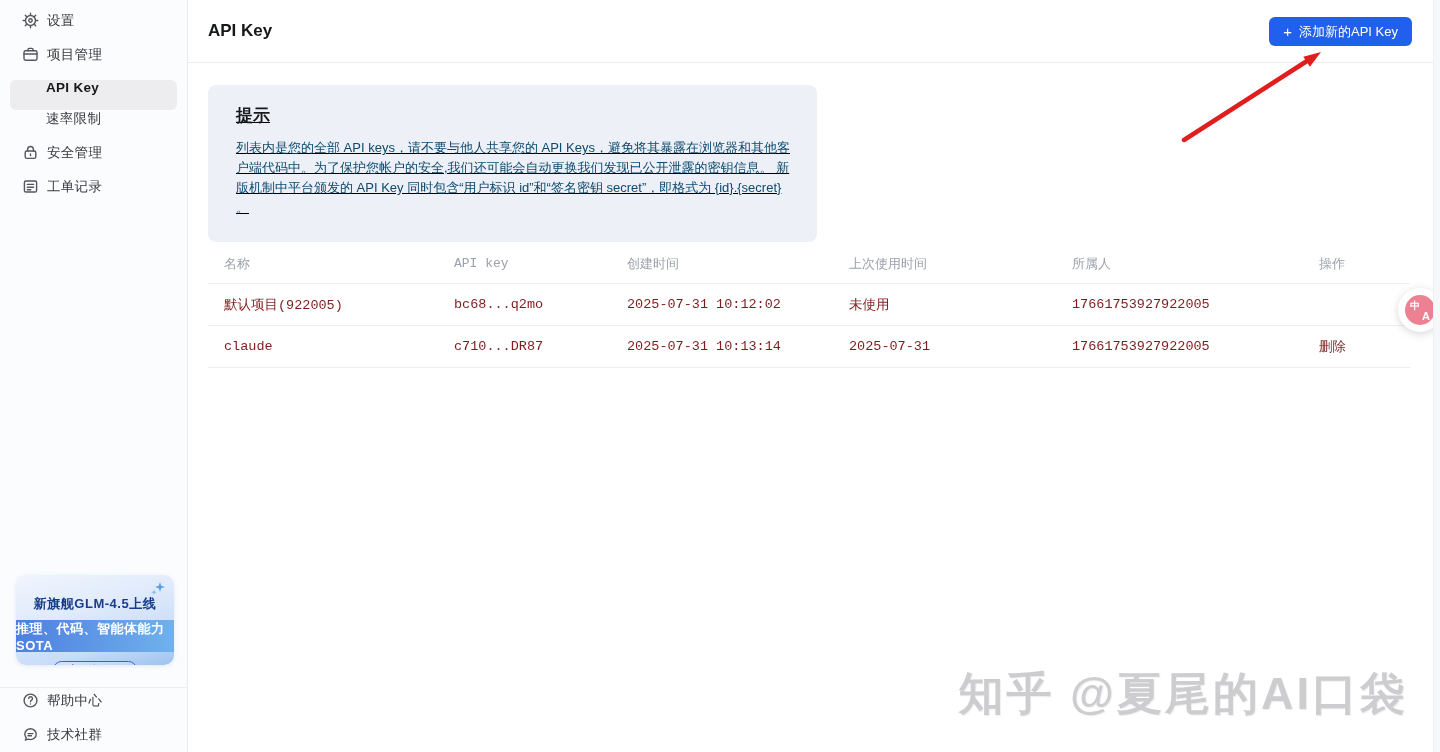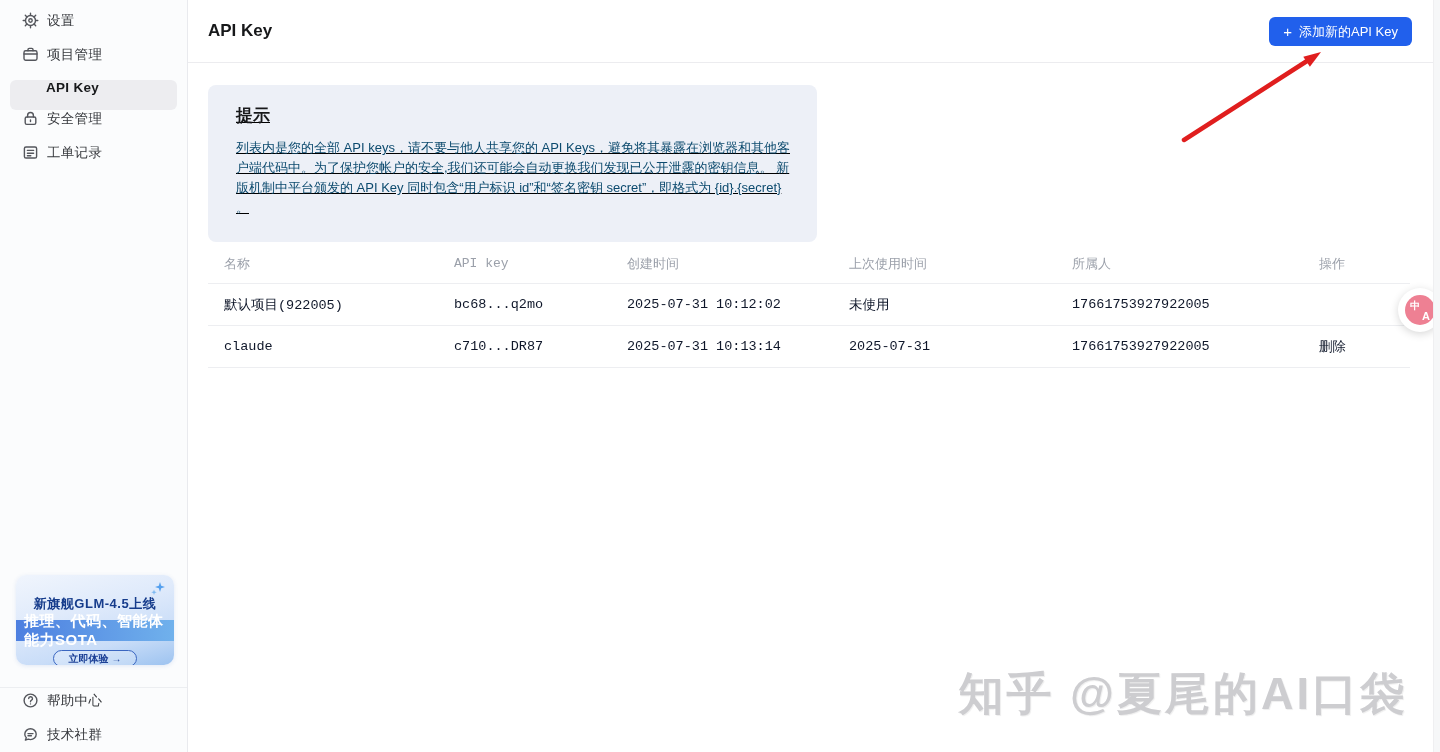--- a/index.html
+++ b/index.html
@@ -22,23 +22,23 @@
   .icn svg { stroke:#54565c; fill:none; stroke-width:1.4; stroke-linecap:round; stroke-linejoin:round; }
 
   
   .promo { position:absolute; left:16px; top:575px; width:158px; height:90px;
     border-radius:10px; overflow:hidden; cursor:pointer;
     background:linear-gradient(165deg,#f0f5fd 0%,#dfeafb 40%,#c9ddf8 72%,#9dc3f0 100%);
     box-shadow:0 1px 4px rgba(80,120,200,.15); }
   .promo-sparkle { position:absolute; top:6px; right:8px; }
   .promo-title { margin-top:20px; text-align:center; font-size:13px; font-weight:700;
     color:#163c8c; letter-spacing:.5px; }
-  .promo-ribbon { margin-top:7px; height:21px; display:flex; align-items:center; justify-content:center;
-    background:linear-gradient(90deg,#4d7fe0,#70b1ec); color:#fff; font-size:15px; font-weight:700;
-    letter-spacing:.5px;padding-left:8px; }
+  .promo-ribbon { margin-top:7px; height:32px; display:flex; align-items:center; justify-content:center;
+    background:linear-gradient(90deg,#4d7fe0,#70b1ec); color:#fff; font-size:13px; font-weight:700;
+    letter-spacing:.5px; }
   .promo-cta { margin:9px auto 0; width:84px; height:17px; border:1px solid #3a66c0;
     border-radius:999px; display:flex; align-items:center; justify-content:center;
     font-size:10px; color:#1c4096; font-weight:700; cursor:pointer; background:rgba(255,255,255,.25); }
 
   .side-divider { position:absolute; left:0; top:687px; width:187px; height:1px; background:#eceef1; }
   .nav-footer { position:absolute; left:0; top:692px; width:187px; }
 
   
   .main { position:absolute; left:188px; top:0; width:1252px; height:752px; background:#fff; }
   .hdr { position:relative; height:63px; border-bottom:1px solid #ececef; background:#fff; }
@@ -52,21 +52,21 @@
   
   .tip { position:absolute; left:20px; top:85px; width:609px; border-radius:8px;
     background:#edf0f7; padding:19px 24px 24px 28px;text-decoration:underline; }
   .tip-title { font-size:17px; font-weight:700; color:#17181a; }
   .tip-body { margin-top:11px; font-size:13px; line-height:20px; color:#0c4a6e; }
 
   
   .table { position:absolute; left:20px; top:244px; width:1202px; }
   .trow { display:grid; grid-template-columns:246px 173px 222px 223px 247px 1fr;
     align-items:center; border-bottom:1px solid #edeef1;font-family:Liberation Mono, monospace; }
-  .trow > div { padding-left:0; font-size:13.5px; color:#0f172a; }
+  .trow > div { padding-left:0; font-size:13.5px; color:#7f1d1d; }
   .trow > div:first-child { padding-left:16px; }
   .thead { height:40px; }
   .thead > div { font-size:13px; color:#9ba0aa; }
   .tbody-row { height:42px; }
   .del-link { color:#3560e4; cursor:pointer; font-size:13.5px; }
 
   
   .arrow-svg { position:absolute; left:0; top:0; width:1440px; height:752px; pointer-events:none; }
 
   
@@ -111,20 +111,23 @@
           <path d="M6 4.8V3.6a1.2 1.2 0 0 1 1.2-1.2h2.6A1.2 1.2 0 0 1 11 3.6v1.2M2 8h13"></path>
         </svg>
       </span>
       <span class="lbl">项目管理</span>
     </div>
 
     <div class="nav-item nav-active">
       <span class="lbl">API Key</span>
     </div>
 
+    <div class="nav-item nav-sub">
+      <span class="lbl">速率限制</span>
+    </div>
 
 
     <div class="nav-item">
       <span class="icn">
         <svg width="17" height="17" viewBox="0 0 17 17">
           <rect x="3.2" y="7" width="10.6" height="7.4" rx="1.6"></rect>
           <path d="M5.6 7V5.4a2.9 2.9 0 0 1 5.8 0V7M8.5 10v1.6"></path>
         </svg>
       </span>
       <span class="lbl">安全管理</span>

